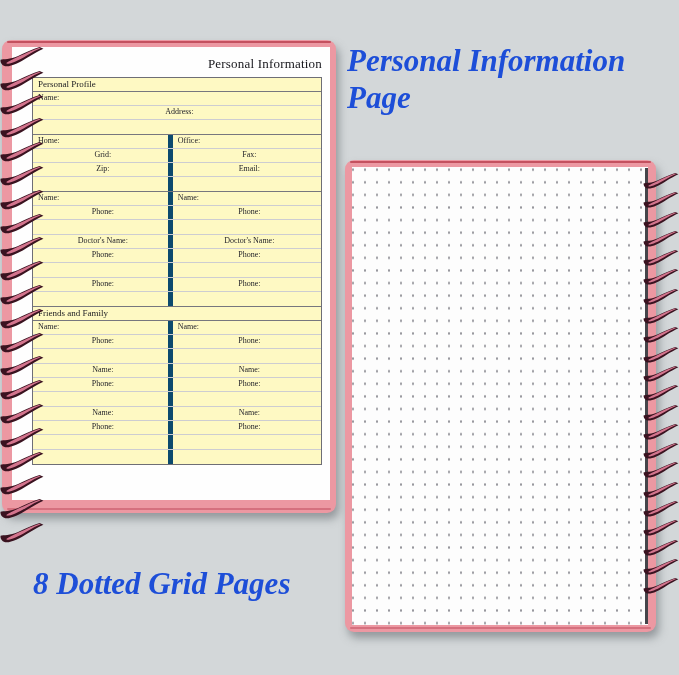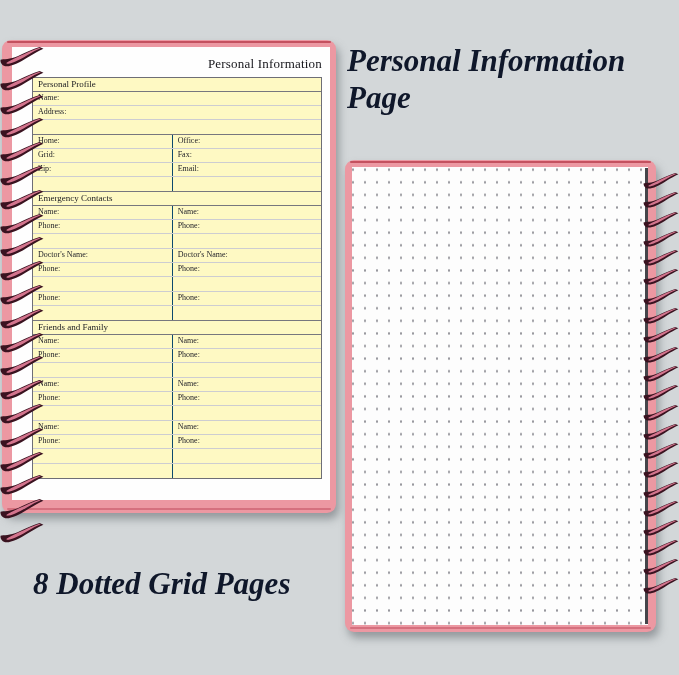--- a/index.html
+++ b/index.html
@@ -49,42 +49,42 @@
     position:absolute;top:9px;right:8px;
     font-size:13px;color:#15151a;letter-spacing:.2px;
   }
   .info-table{
     position:absolute;top:30px;left:20px;right:8px;
     border:1px solid #6e6e76;background:#fef9c3;
   }
   .frow{display:flex;height:13px;line-height:12px;}
   .frow.blank{height:14px;}
   .frow.top-dark{border-top:1px solid #77777e;}
-  .frow.top-light{border-top:1px solid #cdcdd1;}
-  .frow.split .fcell.c0{width:48.5%;border-right:1px solid #0c4a6e;}
+  .frow.top-light{border-top:1px solid #cdcdd1;text-align:center;}
+  .frow.split .fcell.c0{width:48.5%;border-right:5px solid #0c4a6e;}
   .frow.split .fcell.c1{flex:1;}
   .fcell{
     padding-left:5px;box-sizing:border-box;width:100%;
     font-size:8px;color:#23232a;overflow:hidden;white-space:nowrap;
   }
   .frow.header .fcell{font-size:9px;color:#1a1a20;}
 
   
   .spiral{position:absolute;z-index:5;display:flex;flex-direction:column;}
   .spiral-left{left:-2px;top:7px;}
   .spiral-left .coil{margin-bottom:3.8px;}
   .spiral-right{right:-23px;top:13px;}
   .spiral-right .coil{margin-bottom:3.3px;}
   .coil{display:block;line-height:0;}
 
   
   .caption{
     position:absolute;
     font-weight:bold;font-style:italic;
-    color:#0f172a;
+    color:#1d4ed8;
   }
   .caption-top{left:347px;top:42px;width:282px;font-size:31px;line-height:37px;}
   .caption-bottom{left:33px;top:566px;font-size:31px;}
 </style>
 </head>
 <body>
 
 <div class="canvas">
 
   <div class="cover nb-left">
@@ -112,23 +112,20 @@
             <div class="fcell c1">Fax:</div>
           </div>
           <div class="frow label top-light split">
             <div class="fcell c0">Zip:</div>
             <div class="fcell c1">Email:</div>
           </div>
           <div class="frow blank top-light split">
             <div class="fcell c0"></div>
             <div class="fcell c1"></div>
           </div>
-          <div class="frow header top-dark">
-            <div class="fcell c0">Emergency Contacts</div>
-          </div>
           <div class="frow label top-dark split">
             <div class="fcell c0">Name:</div>
             <div class="fcell c1">Name:</div>
           </div>
           <div class="frow label top-light split">
             <div class="fcell c0">Phone:</div>
             <div class="fcell c1">Phone:</div>
           </div>
           <div class="frow blank top-light split">
             <div class="fcell c0"></div>

